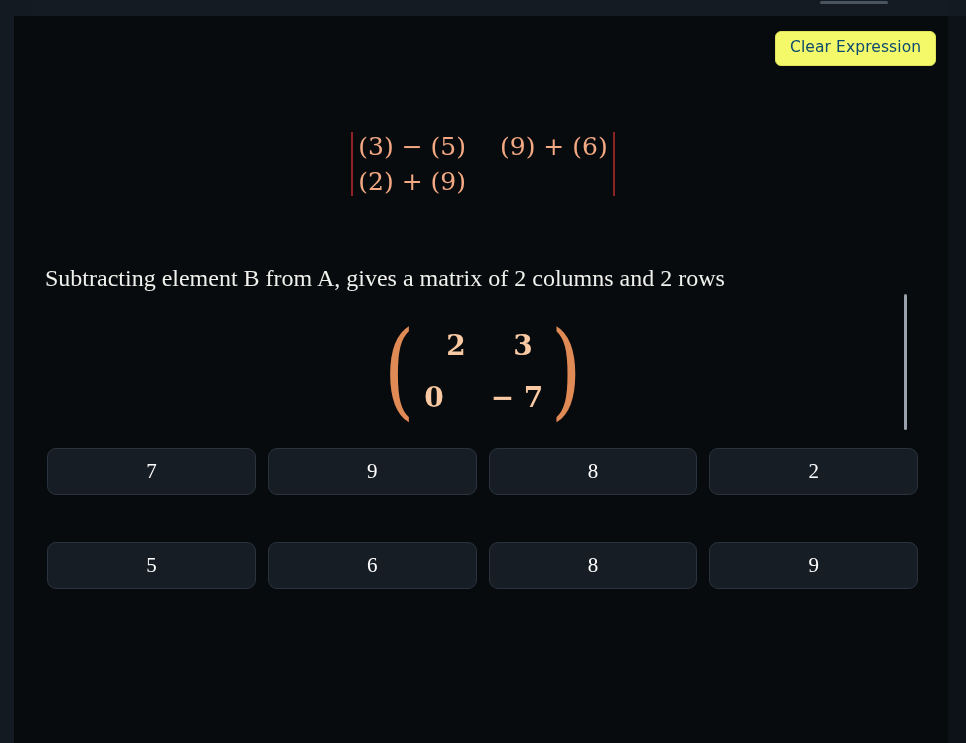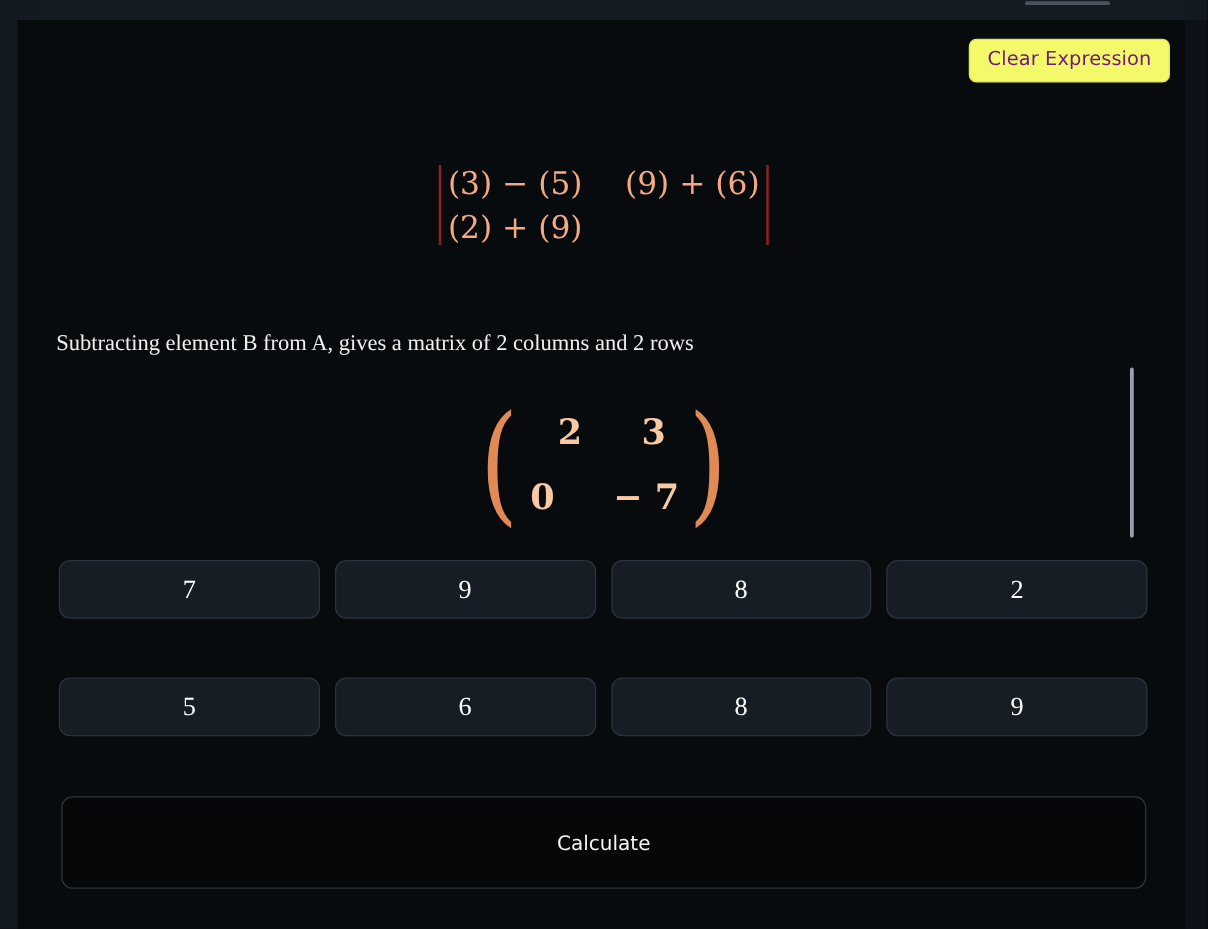--- a/index.html
+++ b/index.html
@@ -84,21 +84,21 @@
     border-radius: 2px;
   }
 
   
   .clear-btn {
     position: absolute;
     left: 775px;
     top: 31px;
     padding: 8px 14px 9px 14px;
     background: #f4f96a;
-    color: #701a75;
+    color: #0c4a6e;
     border: 1px solid #dfe45a;
     border-radius: 6px;
     font-size: 15.5px;
     line-height: 1;
     letter-spacing: 0.1px;
     font-family: "DejaVu Sans", sans-serif;
     cursor: pointer;
     white-space: nowrap;
   }
 
@@ -136,21 +136,21 @@
     text-align: left;
   }
 
   
   .desc {
     position: absolute;
     left: 45px;
     top: 264px;
     color: #f0f0ec;
     font-family: "Liberation Serif", "DejaVu Serif", serif;
-    font-size: 18px;
+    font-size: 24px;
     line-height: 1.2;
     white-space: nowrap;
   }
 
   
   .result-wrap {
     position: absolute;
     left: 0;
     width: 966px;
     top: 326px;
@@ -292,15 +292,14 @@
     <button class="num-btn">2</button>
   </div>
 
   <div class="btn-row row2">
     <button class="num-btn">5</button>
     <button class="num-btn">6</button>
     <button class="num-btn">8</button>
     <button class="num-btn">9</button>
   </div>
 
-  <button class="calc-btn">Calculate</button>
 
 </div>
 
 </body></html>

